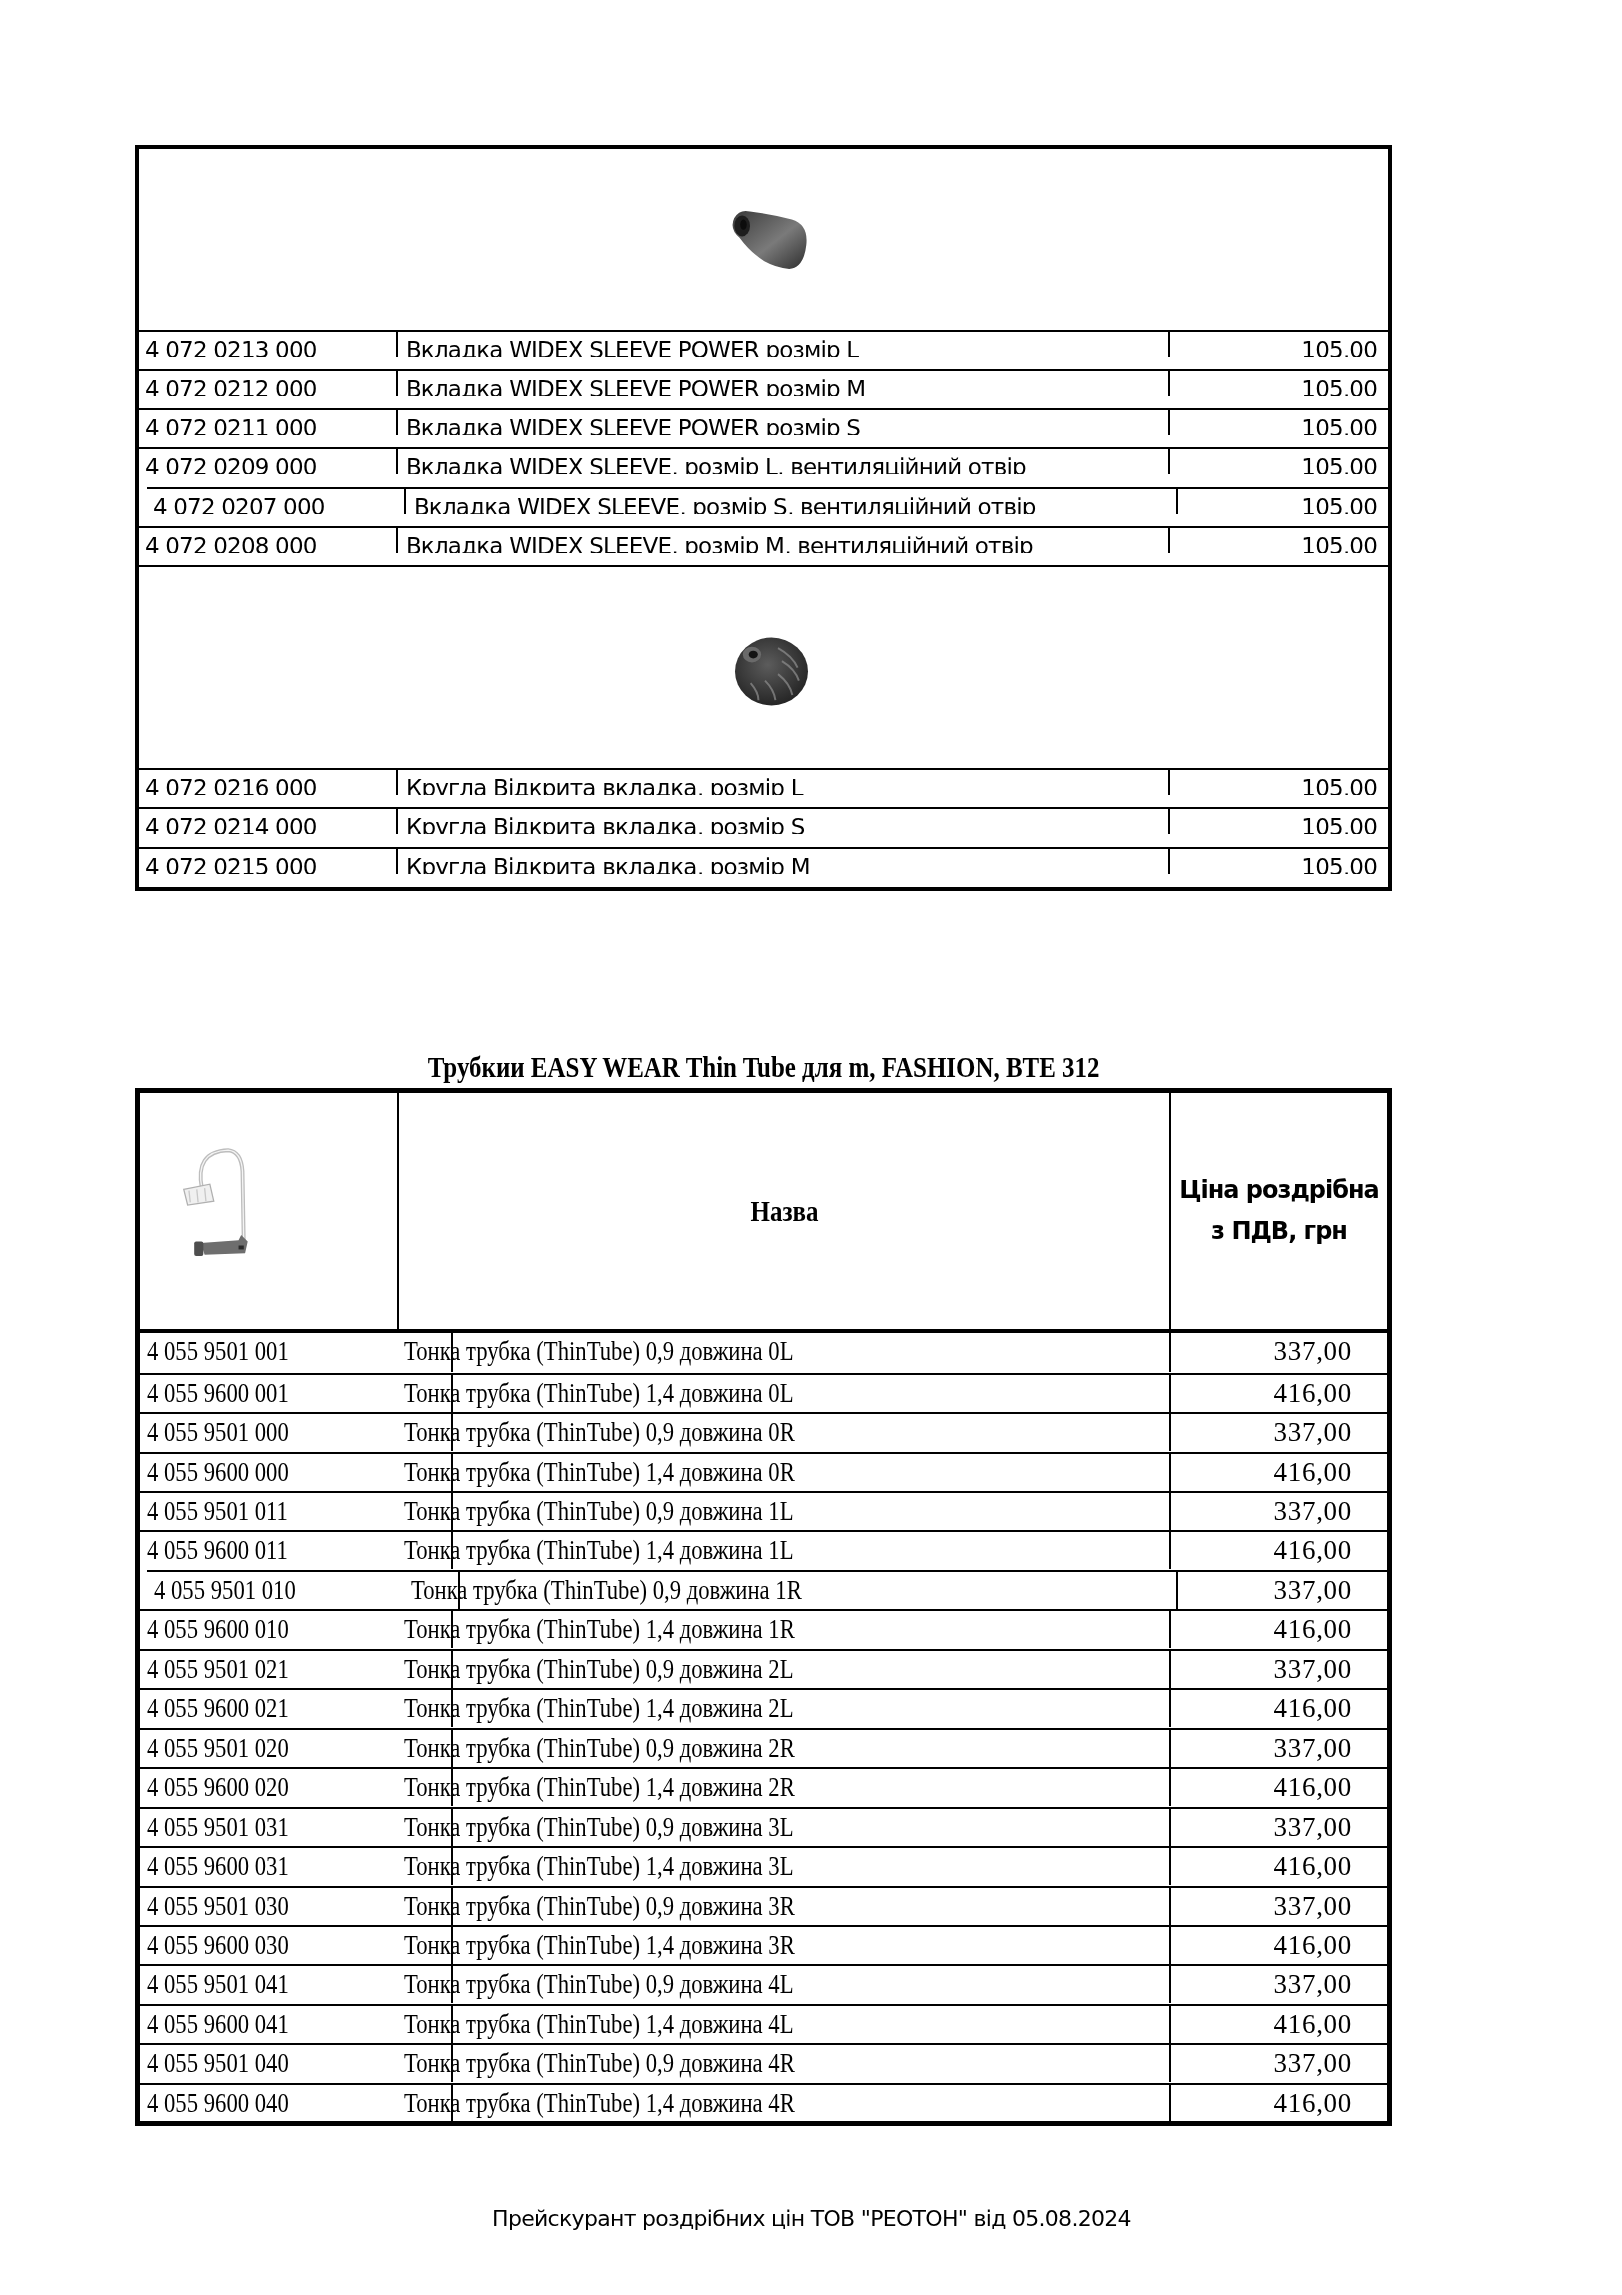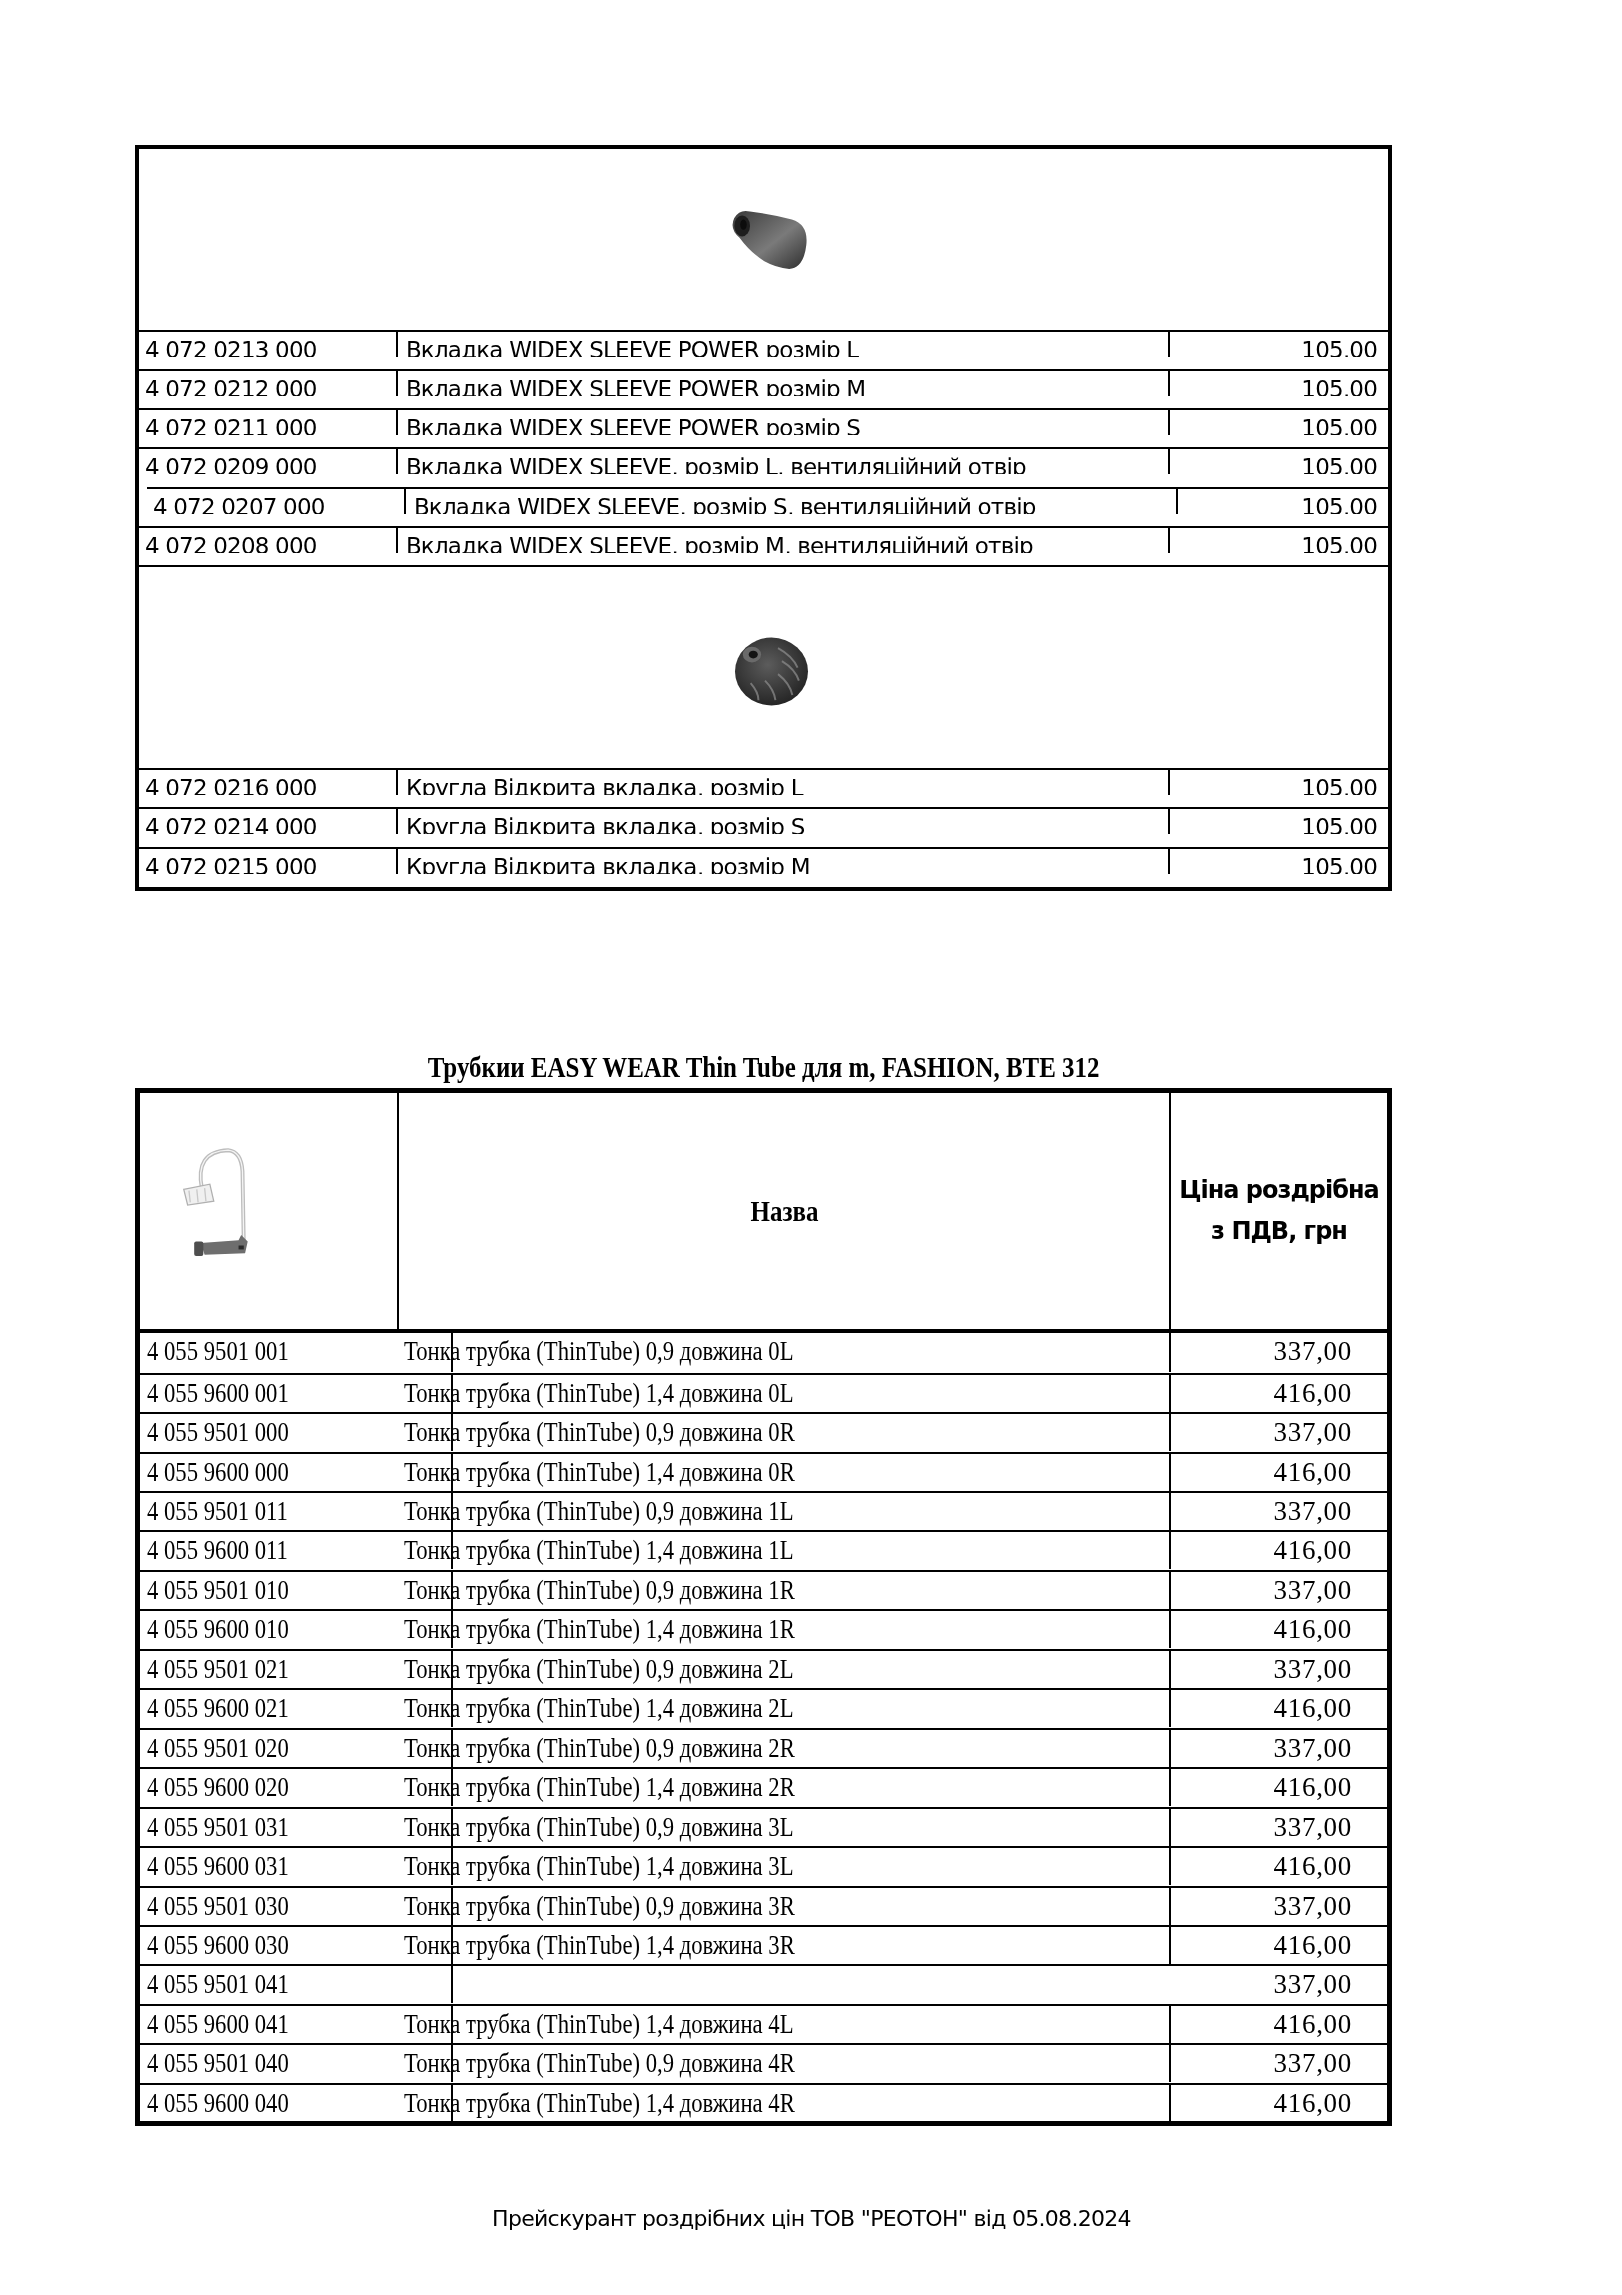--- a/index.html
+++ b/index.html
@@ -209,21 +209,21 @@
     <div class="row" style="top:398px;">
       <div class="cell c1"><span>4 055 9501 011</span></div>
       <div class="cell c2"><span>Тонка трубка (ThinTube) 0,9 довжина 1L</span></div>
       <div class="cell c3"><span>337,00</span></div>
     </div>
     <div class="row" style="top:437px;">
       <div class="cell c1"><span>4 055 9600 011</span></div>
       <div class="cell c2"><span>Тонка трубка (ThinTube) 1,4 довжина 1L</span></div>
       <div class="cell c3"><span>416,00</span></div>
     </div>
-    <div class="row" style="top:477px;">
+    <div class="row" style="top:477px;margin-left:7px;">
       <div class="cell c1"><span>4 055 9501 010</span></div>
       <div class="cell c2"><span>Тонка трубка (ThinTube) 0,9 довжина 1R</span></div>
       <div class="cell c3"><span>337,00</span></div>
     </div>
     <div class="row" style="top:516px;">
       <div class="cell c1"><span>4 055 9600 010</span></div>
       <div class="cell c2"><span>Тонка трубка (ThinTube) 1,4 довжина 1R</span></div>
       <div class="cell c3"><span>416,00</span></div>
     </div>
     <div class="row" style="top:556px;">
@@ -261,20 +261,21 @@
       <div class="cell c2"><span>Тонка трубка (ThinTube) 0,9 довжина 3R</span></div>
       <div class="cell c3"><span>337,00</span></div>
     </div>
     <div class="row" style="top:832px;">
       <div class="cell c1"><span>4 055 9600 030</span></div>
       <div class="cell c2"><span>Тонка трубка (ThinTube) 1,4 довжина 3R</span></div>
       <div class="cell c3"><span>416,00</span></div>
     </div>
     <div class="row" style="top:871px;">
       <div class="cell c1"><span>4 055 9501 041</span></div>
+      <div class="cell c2"><span>Тонка трубка (ThinTube) 0,9 довжина 4L</span></div>
       <div class="cell c3"><span>337,00</span></div>
     </div>
     <div class="row" style="top:911px;">
       <div class="cell c1"><span>4 055 9600 041</span></div>
       <div class="cell c2"><span>Тонка трубка (ThinTube) 1,4 довжина 4L</span></div>
       <div class="cell c3"><span>416,00</span></div>
     </div>
     <div class="row" style="top:950px;">
       <div class="cell c1"><span>4 055 9501 040</span></div>
       <div class="cell c2"><span>Тонка трубка (ThinTube) 0,9 довжина 4R</span></div>

